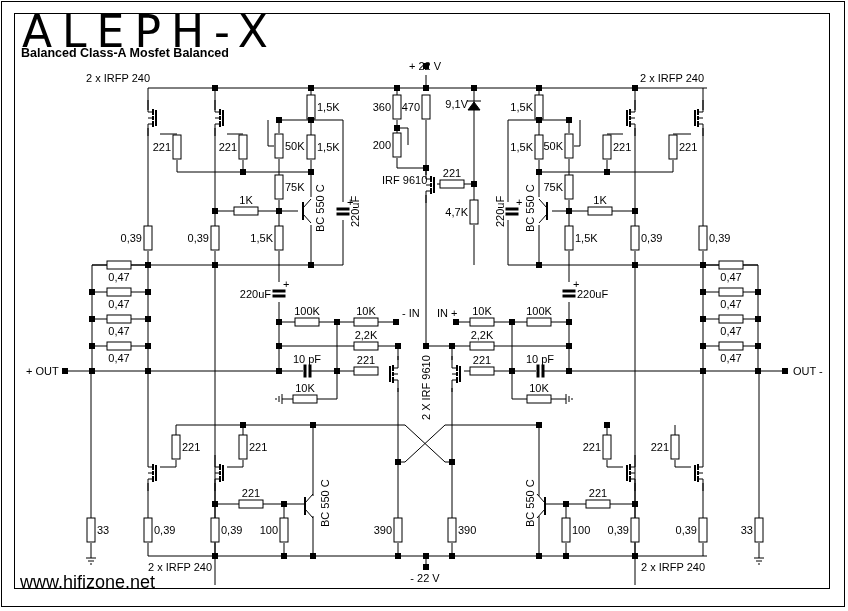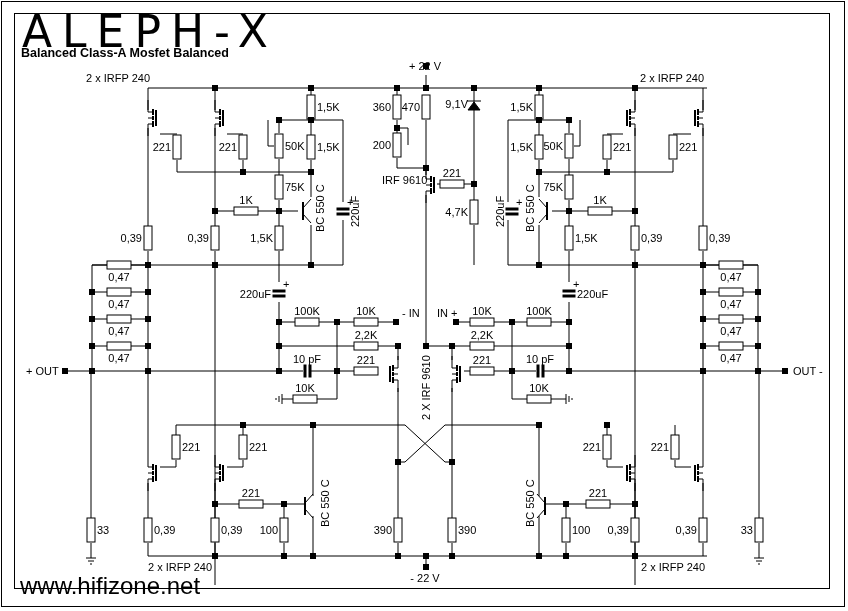--- a/index.html
+++ b/index.html
@@ -1,21 +1,21 @@
 <!DOCTYPE html>
 <html><head>
 <meta charset="utf-8">
 <style>
   html,body{margin:0;padding:0;background:#fff;}
   body{width:848px;height:611px;overflow:hidden;position:relative;}
   #frame-outer{position:absolute;left:1px;top:1px;width:844px;height:606px;border:1px solid #000;box-sizing:border-box;}
   #frame-inner{position:absolute;left:14px;top:13px;width:816px;height:576px;border:1px solid #000;box-sizing:border-box;}
   #title{position:absolute;left:22px;top:14px;font-family:"DejaVu Sans",sans-serif;font-size:44px;letter-spacing:10px;color:#000;font-weight:normal;line-height:36px;}
   #subtitle{position:absolute;left:21px;top:46px;font-family:"Liberation Sans",sans-serif;font-size:12.5px;font-weight:bold;color:#000;}
-  #website{position:absolute;left:20px;top:572px;font-family:"Liberation Sans",sans-serif;font-size:24px;color:#000;}
+  #website{position:absolute;left:20px;top:572px;font-family:"Liberation Sans",sans-serif;font-size:18px;color:#000;}
   svg{position:absolute;left:0;top:0;}
   svg text{font-family:"Liberation Sans",sans-serif;font-size:11px;fill:#000;}
 </style>
 </head>
 <body>
 
 <div id="frame-outer"></div>
 <div id="frame-inner"></div>
 <div id="title">ALEPH-X</div>
 <div id="subtitle">Balanced Class-A Mosfet Balanced</div>

